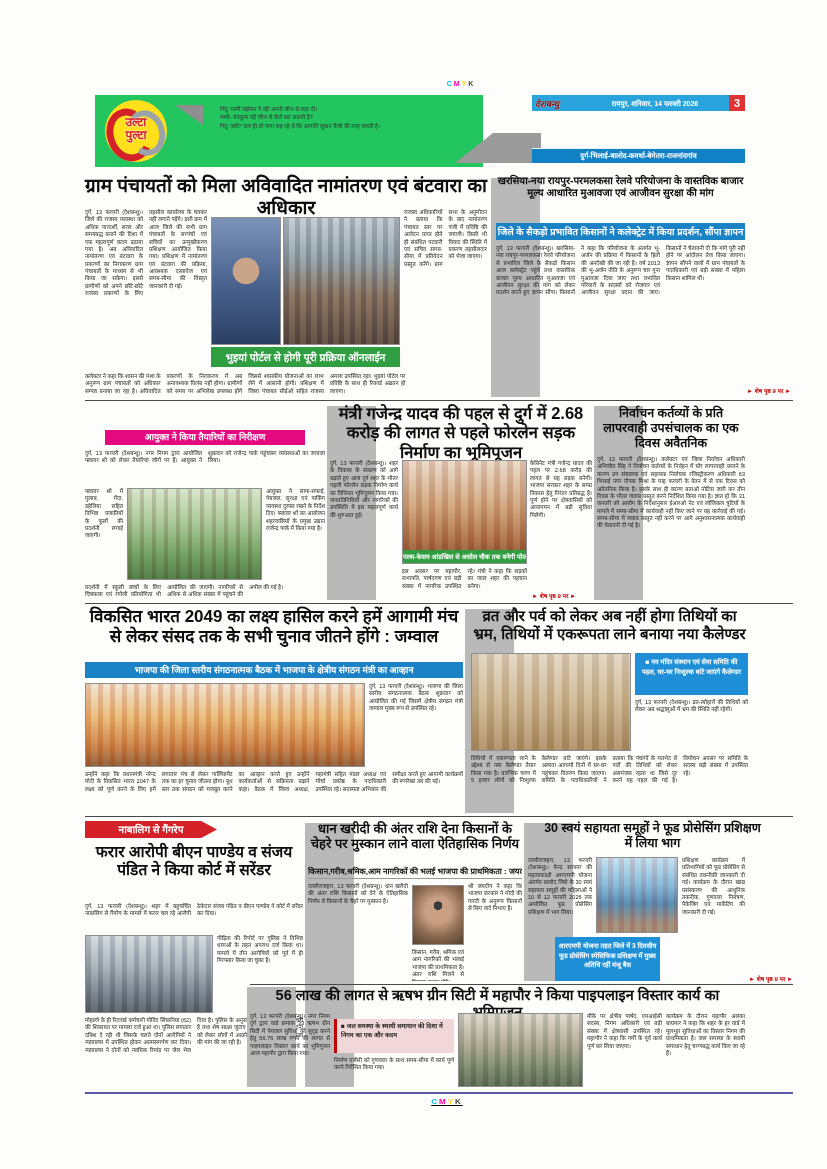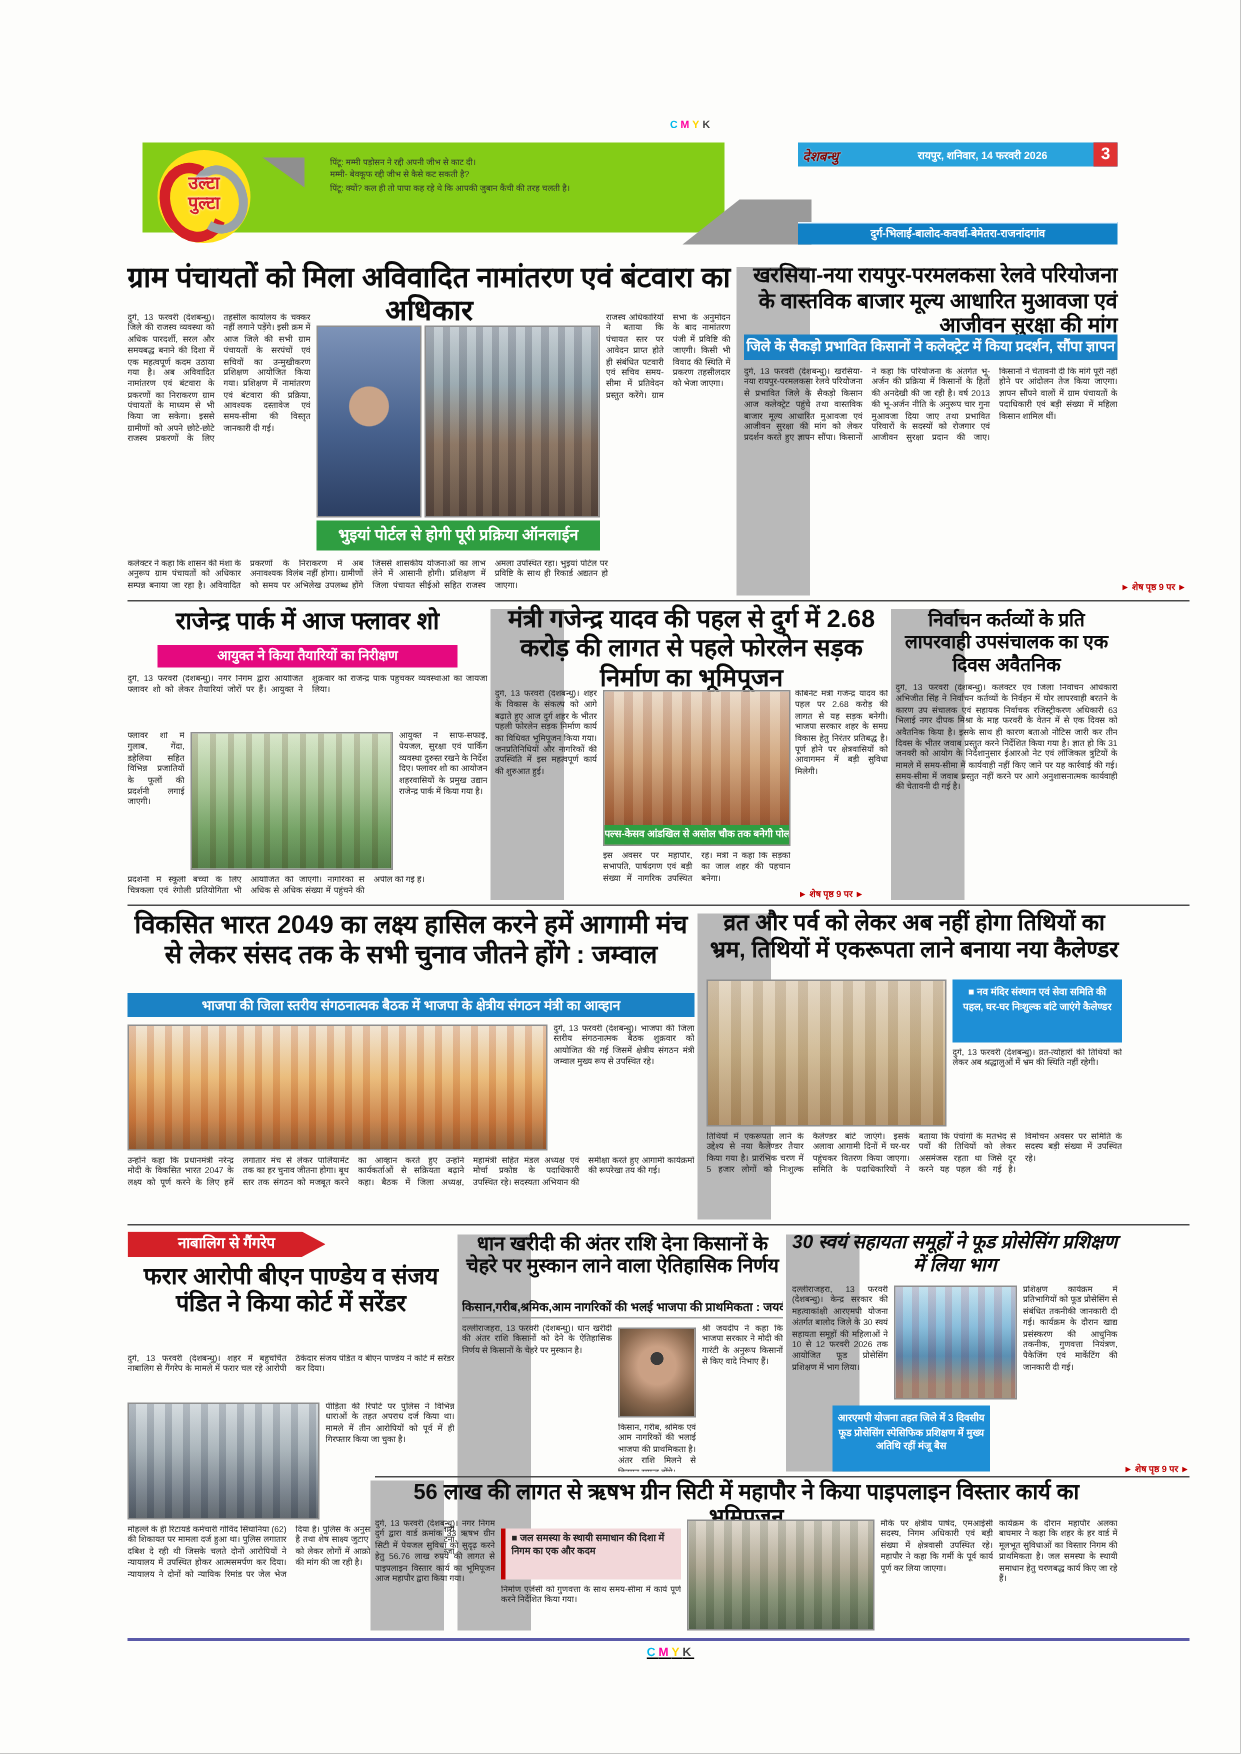--- a/index.html
+++ b/index.html
@@ -67,21 +67,21 @@
   .mh-date{position:absolute;left:52px;top:4px;width:142px;font-size:7px;font-weight:bold;color:#fff;
            text-align:center;white-space:nowrap;}
   .mh-badge{position:absolute;right:0;top:0;width:16px;height:16px;background:#e03232;color:#fff;
             font-weight:bold;font-size:11px;text-align:center;line-height:16px;}
   .mh-title{position:absolute;left:0;top:16px;width:213px;height:36px;background:#1181c6;color:#fff;
             font-weight:bold;font-size:26px;text-align:center;line-height:36px;}
   .mh-districts{position:absolute;left:0;top:53px;width:213px;height:15px;background:#1181c6;
             border-top:1px solid #eaf6ff;color:#fff;font-weight:bold;font-size:7.2px;text-align:center;
             line-height:14px;box-sizing:border-box;white-space:nowrap;}
   
-  #cartoon{left:95px;top:95px;width:340px;height:60px;background:#84cc16;}
+  #cartoon{left:95px;top:95px;width:340px;height:72px;background:#22c55e;}
   .logo-circle{position:absolute;left:10px;top:5px;width:62px;height:62px;border-radius:50%;
                background:#ffe01a;}
   .logo-arrow-red{position:absolute;left:2px;top:8px;width:30px;height:40px;
       border:7px solid #d42027;border-right-color:transparent;border-radius:50%;transform:rotate(-20deg);}
   .logo-arrow-gray{position:absolute;right:2px;bottom:6px;width:26px;height:34px;
       border:6px solid #9aa3a8;border-left-color:transparent;border-radius:50%;transform:rotate(-15deg);}
   .logo-text{position:absolute;left:0;top:16px;width:62px;text-align:center;color:#d42027;
              font-weight:bold;font-size:12px;line-height:13px;text-shadow:0 0 1px #fff,0 0 2px #fff;}
   .tri1{position:absolute;left:80px;top:10px;width:0;height:0;
         border-top:20px solid #8f8f8f;border-left:28px solid transparent;}
@@ -132,30 +132,29 @@
     <div class="body-text cols2" style="position:absolute;left:0;top:34px;width:122px;height:162px;">दुर्ग, 13 फरवरी (देशबन्धु)। जिले की राजस्व व्यवस्था को अधिक पारदर्शी, सरल और समयबद्ध बनाने की दिशा में एक महत्वपूर्ण कदम उठाया गया है। अब अविवादित नामांतरण एवं बंटवारा के प्रकरणों का निराकरण ग्राम पंचायतों के माध्यम से भी किया जा सकेगा। इससे ग्रामीणों को अपने छोटे-छोटे राजस्व प्रकरणों के लिए तहसील कार्यालय के चक्कर नहीं लगाने पड़ेंगे। इसी क्रम में आज जिले की सभी ग्राम पंचायतों के सरपंचों एवं सचिवों का उन्मुखीकरण प्रशिक्षण आयोजित किया गया। प्रशिक्षण में नामांतरण एवं बंटवारा की प्रक्रिया, आवश्यक दस्तावेज एवं समय-सीमा की विस्तृत जानकारी दी गई।</div>
     <div class="photo ph-officer abs" style="left:126px;top:42px;width:70px;height:128px;"></div>
     <div class="photo ph-crowd abs" style="left:198px;top:42px;width:117px;height:128px;"></div>
     <div class="caption-green" style="left:126px;top:172px;width:189px;height:20px;font-size:10.5px;line-height:20px;">भुइयां पोर्टल से होगी पूरी प्रक्रिया ऑनलाईन</div>
     <div class="body-text cols2" style="position:absolute;left:319px;top:34px;width:83px;height:162px;">राजस्व अधिकारियों ने बताया कि पंचायत स्तर पर आवेदन प्राप्त होते ही संबंधित पटवारी एवं सचिव समय-सीमा में प्रतिवेदन प्रस्तुत करेंगे। ग्राम सभा के अनुमोदन के बाद नामांतरण पंजी में प्रविष्टि की जाएगी। किसी भी विवाद की स्थिति में प्रकरण तहसीलदार को भेजा जाएगा।</div>
     <div class="body-text cols5" style="position:absolute;left:0;top:198px;width:402px;height:24px;">कलेक्टर ने कहा कि शासन की मंशा के अनुरूप ग्राम पंचायतों को अधिकार सम्पन्न बनाया जा रहा है। अविवादित प्रकरणों के निराकरण में अब अनावश्यक विलंब नहीं होगा। ग्रामीणों को समय पर अभिलेख उपलब्ध होंगे जिससे शासकीय योजनाओं का लाभ लेने में आसानी होगी। प्रशिक्षण में जिला पंचायत सीईओ सहित राजस्व अमला उपस्थित रहा। भुइयां पोर्टल पर प्रविष्टि के साथ ही रिकार्ड अद्यतन हो जाएगा।</div>
   </div>
   <div class="abs vrule" style="left:491px;top:178px;height:219px;"></div>
 
   <div class="abs" style="left:496px;top:175px;width:249px;height:222px;">
-    <div class="headline" style="position:absolute;left:0;top:0;width:249px;font-size:14px;text-align:right;">खरसिया-नया रायपुर-परमलकसा रेलवे परियोजना के वास्तविक बाजार मूल्य आधारित मुआवजा एवं आजीवन सुरक्षा की मांग</div>
+    <div class="headline" style="position:absolute;left:0;top:0;width:249px;font-size:10px;">खरसिया-नया रायपुर-परमलकसा रेलवे परियोजना के वास्तविक बाजार मूल्य आधारित मुआवजा एवं आजीवन सुरक्षा की मांग</div>
     <div class="bar bar-blue" style="position:absolute;left:0;top:48px;width:249px;height:17px;font-size:9.5px;line-height:17px;">जिले के सैकड़ो प्रभावित किसानों ने कलेक्ट्रेट में किया प्रदर्शन, सौंपा ज्ञापन</div>
     <div class="body-text cols3" style="position:absolute;left:0;top:70px;width:249px;height:140px;">दुर्ग, 13 फरवरी (देशबन्धु)। खरसिया-नया रायपुर-परमलकसा रेलवे परियोजना से प्रभावित जिले के सैकड़ो किसान आज कलेक्ट्रेट पहुंचे तथा वास्तविक बाजार मूल्य आधारित मुआवजा एवं आजीवन सुरक्षा की मांग को लेकर प्रदर्शन करते हुए ज्ञापन सौंपा। किसानों ने कहा कि परियोजना के अंतर्गत भू-अर्जन की प्रक्रिया में किसानों के हितों की अनदेखी की जा रही है। वर्ष 2013 की भू-अर्जन नीति के अनुरूप चार गुना मुआवजा दिया जाए तथा प्रभावित परिवारों के सदस्यों को रोजगार एवं आजीवन सुरक्षा प्रदान की जाए। किसानों ने चेतावनी दी कि मांगे पूरी नहीं होने पर आंदोलन तेज किया जाएगा। ज्ञापन सौंपने वालों में ग्राम पंचायतों के पदाधिकारी एवं बड़ी संख्या में महिला किसान शामिल थीं।</div>
     <div class="more" style="position:absolute;right:2px;top:212px;">► शेष पृष्ठ 9 पर ►</div>
   </div>
 
   <div class="abs hrule" style="left:85px;top:400px;width:660px;"></div>
 
   <div class="abs" style="left:85px;top:404px;width:240px;height:197px;">
-    <div class="headline" style="position:absolute;left:0;top:2px;width:240px;font-size:16px;">राजेन्द्र पार्क में आज फ्लावर शो</div>
     <div class="bar bar-pink" style="position:absolute;left:20px;top:26px;width:200px;height:15px;font-size:9px;line-height:15px;">आयुक्त ने किया तैयारियों का निरीक्षण</div>
     <div class="body-text cols2" style="position:absolute;left:0;top:46px;width:240px;height:34px;">दुर्ग, 13 फरवरी (देशबन्धु)। नगर निगम द्वारा आयोजित फ्लावर शो को लेकर तैयारियां जोरों पर हैं। आयुक्त ने शुक्रवार को राजेन्द्र पार्क पहुंचकर व्यवस्थाओं का जायजा लिया।</div>
     <div class="body-text" style="position:absolute;left:0;top:84px;width:38px;height:108px;">फ्लावर शो में गुलाब, गेंदा, डहेलिया सहित विभिन्न प्रजातियों के फूलों की प्रदर्शनी लगाई जाएगी।</div>
     <div class="photo ph-park abs" style="left:42px;top:84px;width:135px;height:92px;"></div>
     <div class="body-text" style="position:absolute;left:181px;top:84px;width:59px;height:108px;">आयुक्त ने साफ-सफाई, पेयजल, सुरक्षा एवं पार्किंग व्यवस्था दुरुस्त रखने के निर्देश दिए। फ्लावर शो का आयोजन शहरवासियों के प्रमुख उद्यान राजेन्द्र पार्क में किया गया है।</div>
     <div class="body-text cols3" style="position:absolute;left:0;top:180px;width:240px;height:17px;">प्रदर्शनी में स्कूली बच्चों के लिए चित्रकला एवं रंगोली प्रतियोगिता भी आयोजित की जाएगी। नागरिकों से अधिक से अधिक संख्या में पहुंचने की अपील की गई है।</div>
   </div>
   <div class="abs vrule" style="left:327px;top:406px;height:194px;"></div>
 
   <div class="abs" style="left:330px;top:404px;width:262px;height:197px;">
@@ -210,21 +209,21 @@
     <div class="headline" style="position:absolute;left:0;top:0;width:214px;font-size:13px;">धान खरीदी की अंतर राशि देना किसानों के चेहरे पर मुस्कान लाने वाला ऐतिहासिक निर्णय</div>
     <div class="subhead-line" style="position:absolute;left:0;top:44px;width:214px;height:13px;">किसान,गरीब,श्रमिक,आम नागरिकों की भलई भाजपा की प्राथमिकता : जयदीप</div>
     <div class="body-text" style="position:absolute;left:0;top:62px;width:100px;height:98px;">दल्लीराजहरा, 13 फरवरी (देशबन्धु)। धान खरीदी की अंतर राशि किसानों को देने के ऐतिहासिक निर्णय से किसानों के चेहरे पर मुस्कान है।</div>
     <div class="photo ph-portrait abs" style="left:104px;top:64px;width:52px;height:60px;"></div>
     <div class="body-text" style="position:absolute;left:160px;top:62px;width:54px;height:98px;">श्री जयदीप ने कहा कि भाजपा सरकार ने मोदी की गारंटी के अनुरूप किसानों से किए वादे निभाए हैं।</div>
     <div class="body-text" style="position:absolute;left:104px;top:128px;width:52px;height:32px;">किसान, गरीब, श्रमिक एवं आम नागरिकों की भलाई भाजपा की प्राथमिकता है। अंतर राशि मिलने से किसान समृद्ध होंगे।</div>
   </div>
   <div class="abs vrule" style="left:524px;top:823px;height:158px;"></div>
 
   <div class="abs" style="left:528px;top:821px;width:217px;height:160px;">
-    <div class="headline" style="position:absolute;left:0;top:0;width:217px;font-size:12.5px;font-style:italic;">30 स्वयं सहायता समूहों ने फूड प्रोसेसिंग प्रशिक्षण में लिया भाग</div>
+    <div class="headline" style="position:absolute;left:16px;top:0;width:217px;font-size:12.5px;">30 स्वयं सहायता समूहों ने फूड प्रोसेसिंग प्रशिक्षण में लिया भाग</div>
     <div class="body-text" style="position:absolute;left:0;top:36px;width:64px;height:124px;">दल्लीराजहरा, 13 फरवरी (देशबन्धु)। केन्द्र सरकार की महत्वाकांक्षी आरएमपी योजना अंतर्गत बालोद जिले के 30 स्वयं सहायता समूहों की महिलाओं ने 10 से 12 फरवरी 2026 तक आयोजित फूड प्रोसेसिंग प्रशिक्षण में भाग लिया।</div>
     <div class="photo ph-shg abs" style="left:68px;top:36px;width:82px;height:76px;"></div>
     <div class="note-blue abs" style="left:27px;top:116px;width:105px;height:44px;">आरएमपी योजना तहत जिले में 3 दिवसीय फूड प्रोसेसिंग स्पेसिफिक प्रशिक्षण में मुख्य अतिथि रहीं मंजू बैस</div>
     <div class="body-text" style="position:absolute;left:154px;top:36px;width:63px;height:118px;">प्रशिक्षण कार्यक्रम में प्रतिभागियों को फूड प्रोसेसिंग से संबंधित तकनीकी जानकारी दी गई। कार्यक्रम के दौरान खाद्य प्रसंस्करण की आधुनिक तकनीक, गुणवत्ता नियंत्रण, पैकेजिंग एवं मार्केटिंग की जानकारी दी गई।</div>
     <div class="more" style="position:absolute;right:0;top:154px;">► शेष पृष्ठ 9 पर ►</div>
   </div>
 
   <div class="abs hrule" style="left:250px;top:984px;width:495px;"></div>
   <div class="abs vrule" style="left:247px;top:987px;height:100px;"></div>
 

